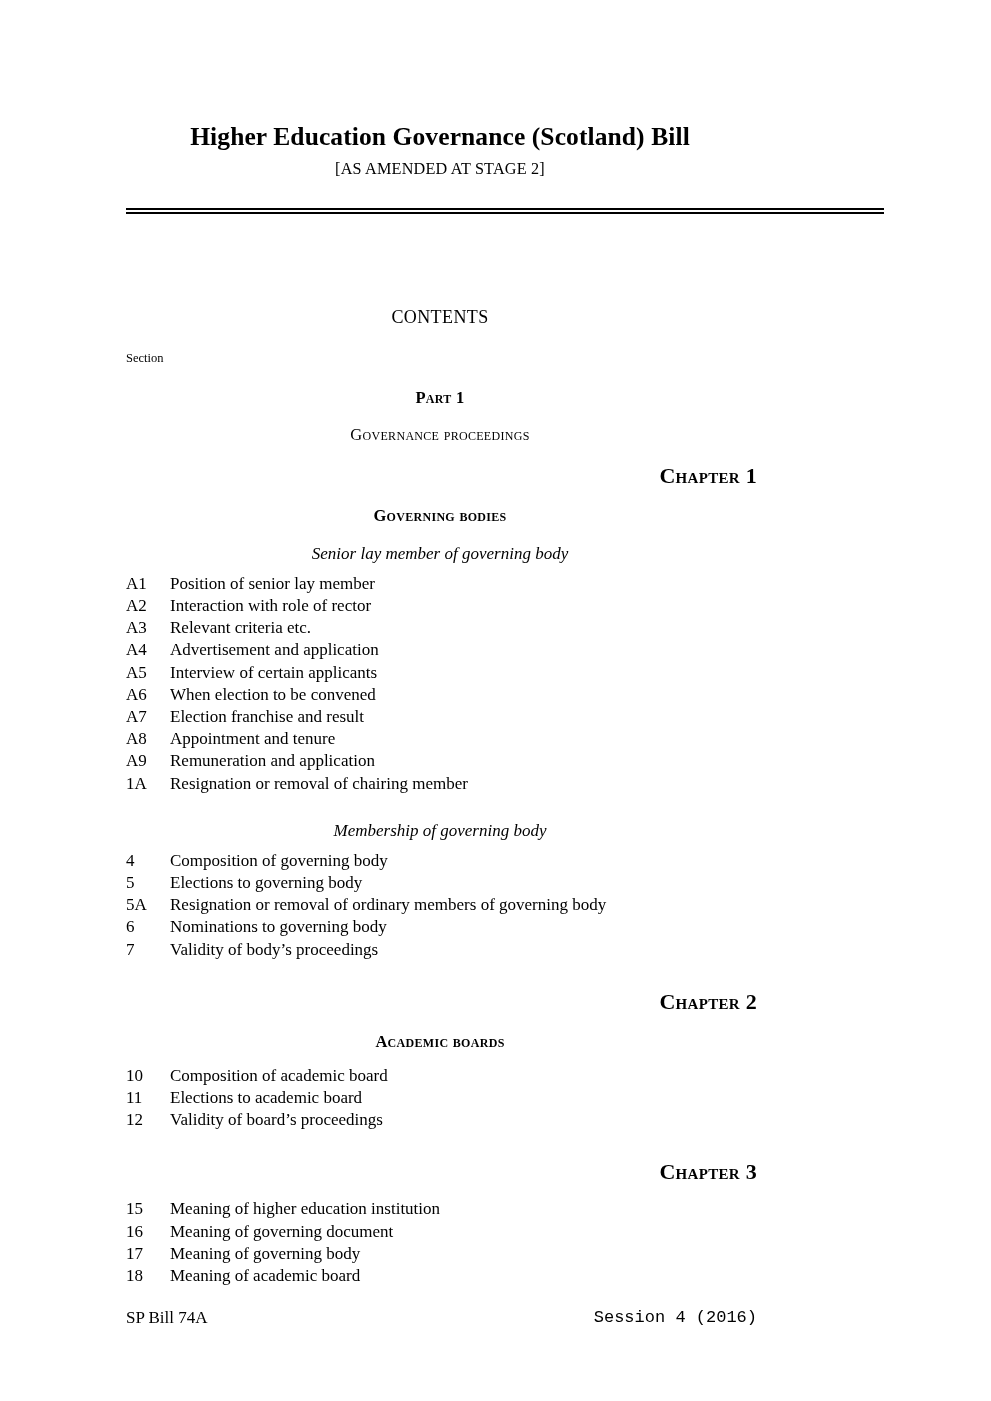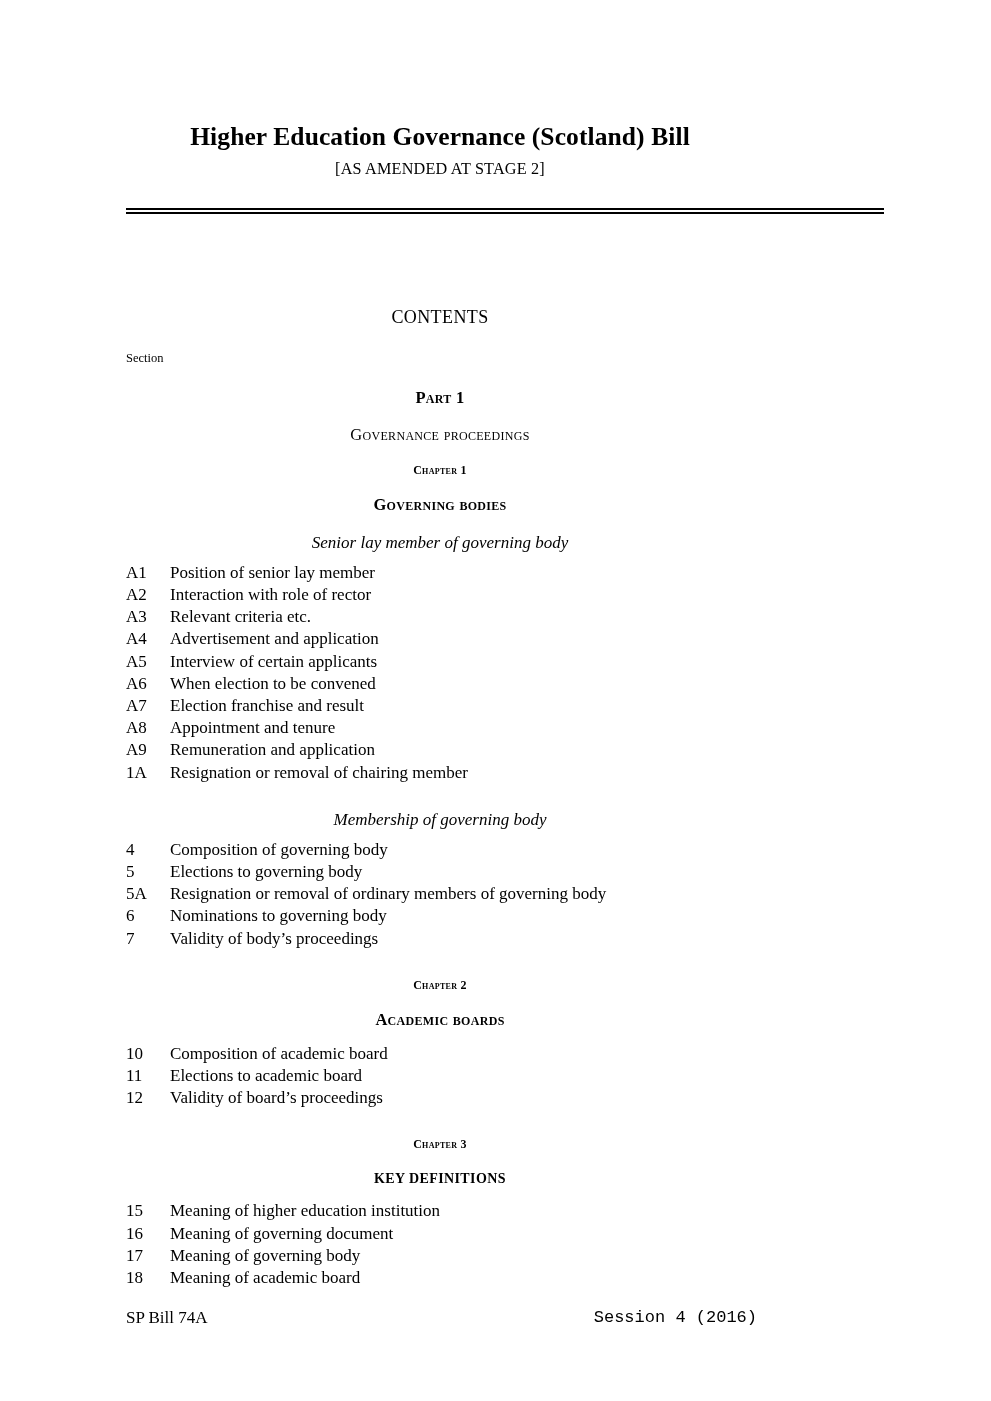--- a/index.html
+++ b/index.html
@@ -84,22 +84,22 @@
   .part-sub {
     text-align: center;
     font-size: 16.5px;
     font-weight: normal;
     font-variant: small-caps;
     margin: 0;
     padding-top: 17px;
     letter-spacing: 0.3px;
   }
   .chapter-heading {
-    text-align: center;
-    font-size: 12px;
+    text-align: right;
+    font-size: 22px;
     font-weight: bold;
     font-variant: small-caps;
     margin: 0;
     padding-top: 18px;
     letter-spacing: 0.3px;
   }
   .chapter-sub {
     text-align: center;
     font-size: 16.5px;
     font-weight: bold;
@@ -260,21 +260,20 @@
       <span class="toc-num">11</span>
       <span class="toc-text">Elections to academic board</span>
     </li>
     <li class="toc-item">
       <span class="toc-num">12</span>
       <span class="toc-text">Validity of board’s proceedings</span>
     </li>
   </ul>
 
   <div class="chapter-heading" style="padding-top:28px;">Chapter 3</div>
-  <div class="chapter-sub plain-caps" style="padding-top:19px;">Key definitions</div>
   <ul class="toc-list gap-after-chapter">
     <li class="toc-item">
       <span class="toc-num">15</span>
       <span class="toc-text">Meaning of higher education institution</span>
     </li>
     <li class="toc-item">
       <span class="toc-num">16</span>
       <span class="toc-text">Meaning of governing document</span>
     </li>
     <li class="toc-item">

